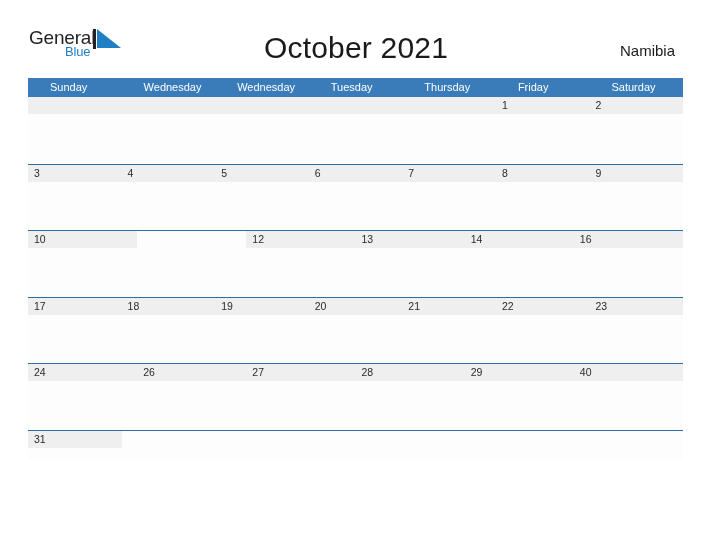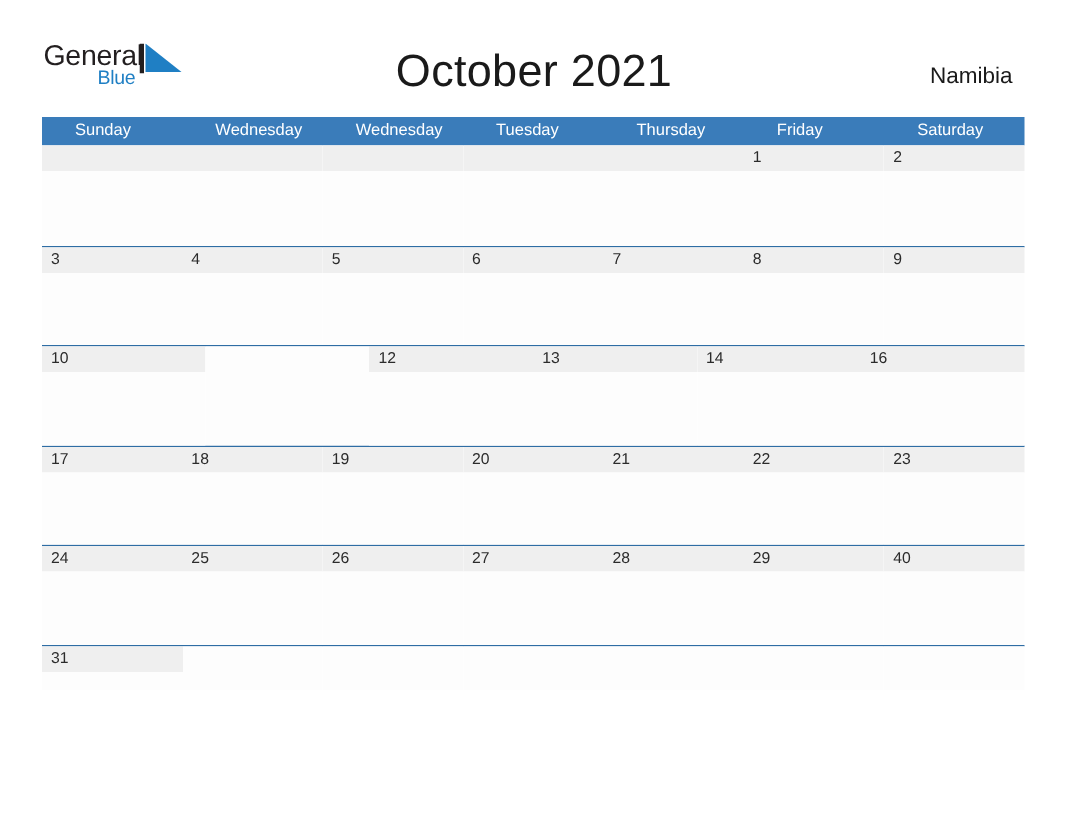--- a/index.html
+++ b/index.html
@@ -307,24 +307,20 @@
             <div class="day-number-band">23</div>
             <div class="day-body"></div>
           </div>
         </div>
         <div class="week-row">
           <div class="day-cell">
             <div class="day-number-band">24</div>
             <div class="day-body"></div>
           </div>
           <div class="day-cell">
-            <div class="day-number-band">25</div>
-            <div class="day-body"></div>
-          </div>
-          <div class="day-cell">
             <div class="day-number-band">26</div>
             <div class="day-body"></div>
           </div>
           <div class="day-cell">
             <div class="day-number-band">27</div>
             <div class="day-body"></div>
           </div>
           <div class="day-cell">
             <div class="day-number-band">28</div>
             <div class="day-body"></div>

